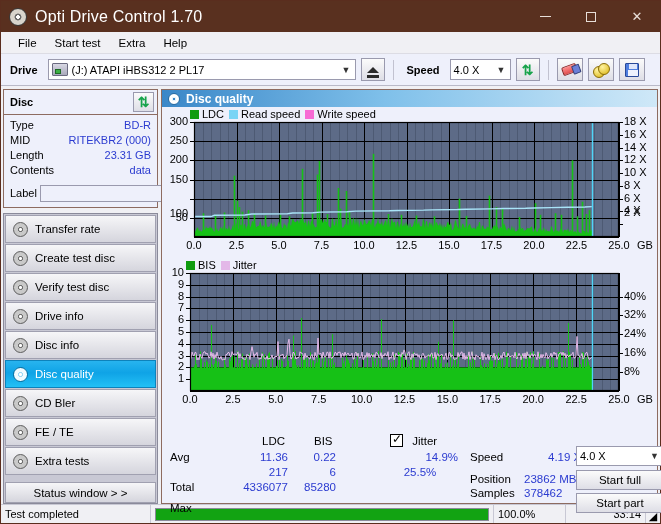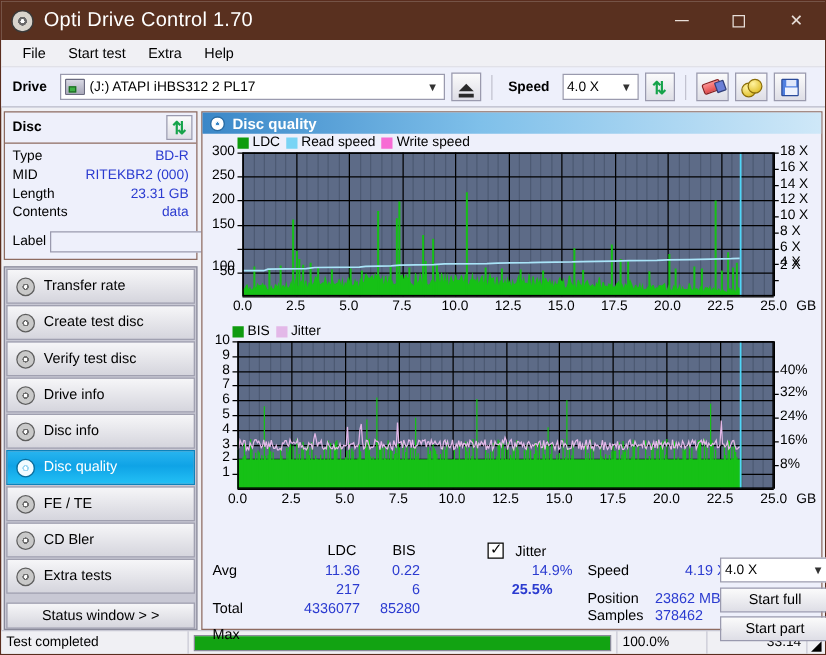--- a/index.html
+++ b/index.html
@@ -315,25 +315,25 @@
         <div class="navbtn">
           <span class="navico"></span>
           <span>Disc info</span>
           </div>
         <div class="navbtn active">
           <span class="navico"></span>
           <span>Disc quality</span>
           </div>
         <div class="navbtn">
           <span class="navico"></span>
-          <span>FE / TE</span>
+          <span>CD Bler</span>
           </div>
         <div class="navbtn">
           <span class="navico"></span>
-          <span>CD Bler</span>
+          <span>FE / TE</span>
           </div>
         <div class="navbtn">
           <span class="navico"></span>
           <span>Extra tests</span>
           </div>
         <div class="navspacer"></div>
         <div class="statuswin">Status window &gt; &gt;</div>
       </div>
     </div>
 
@@ -863,21 +863,21 @@
             <div class="st num" style="left:82px; top:33px; width:40px; text-align:right;">217</div>
             <div class="st num" style="left:134px;top:33px; width:36px; text-align:right;">6</div>
             <div class="st" style="left:4px;  top:48px;">Total</div>
             <div class="st num" style="left:58px; top:48px; width:64px; text-align:right;">4336077</div>
             <div class="st num" style="left:122px;top:48px; width:48px; text-align:right;">85280</div>
             <div class="st" style="left:224px; top:1px;">
               <span class="chk"></span>
               <span style="margin-left:6px;">Jitter</span>
             </div>
             <div class="st num" style="left:216px; top:18px; width:76px; text-align:right;">14.9%</div>
-            <div class="st num" style="left:200px; top:33px; width:76px; text-align:right;font-weight:bold;">25.5%</div>
+            <div class="st num" style="left:216px; top:33px; width:76px; text-align:center;">25.5%</div>
           </div>
 
           <div class="colB">
             <div class="st" style="left:4px;  top:18px;">Speed</div>
             <div class="st num" style="left:58px; top:18px;margin-left:24px;">4.19 X</div>
             <div class="st" style="left:4px;  top:40px;">Position</div>
             <div class="st num" style="left:58px; top:40px;">23862 MB</div>
             <div class="st" style="left:4px;  top:54px;">Samples</div>
             <div class="st num" style="left:58px; top:54px;">378462</div>
             <div class="combo" style="position:absolute; left:110px; top:13px; width:88px; height:20px;">

